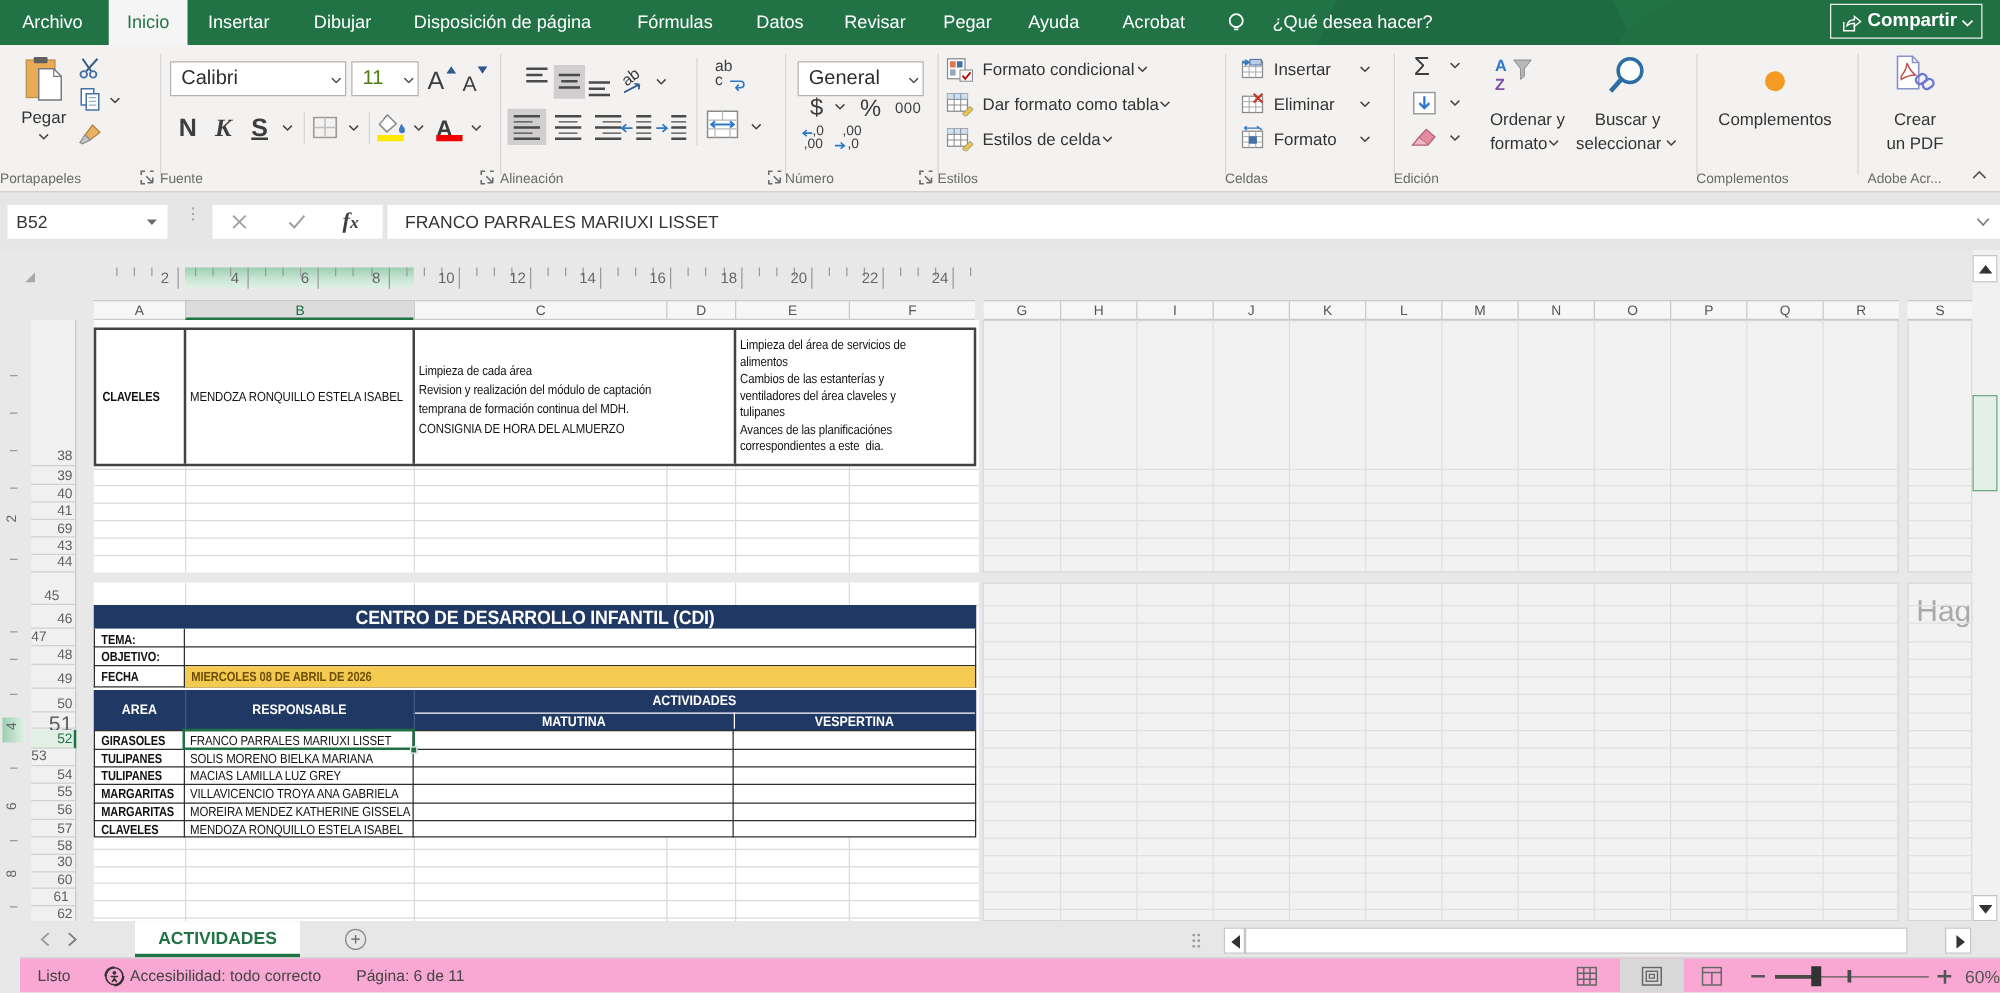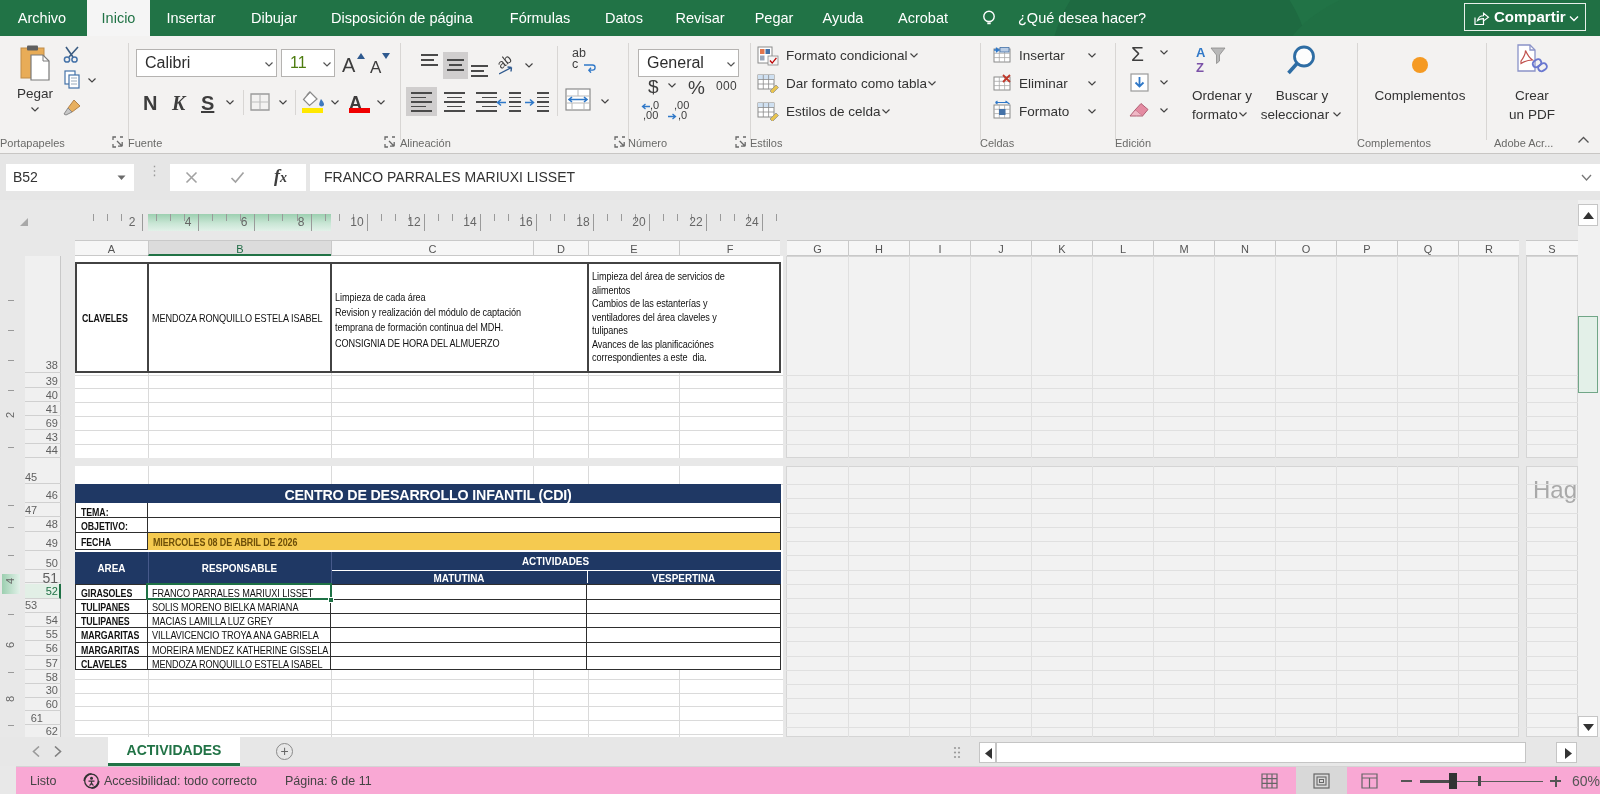--- a/index.html
+++ b/index.html
@@ -669,53 +669,53 @@
     <span class="abs" style="left:25px;top:132.8px;width:33px;text-align:right;font-size:11px;color:#5f5f5f">40</span>
     <div class="abs" style="left:25px;top:146.3px;width:36px;height:13.9px;background:transparent;border-bottom:1px solid #d0d0d0"></div>
     <span class="abs" style="left:25px;top:146.7px;width:33px;text-align:right;font-size:11px;color:#5f5f5f">41</span>
     <div class="abs" style="left:25px;top:160.2px;width:36px;height:13.9px;background:transparent;border-bottom:1px solid #d0d0d0"></div>
     <span class="abs" style="left:25px;top:160.6px;width:33px;text-align:right;font-size:11px;color:#5f5f5f">69</span>
     <div class="abs" style="left:25px;top:174.1px;width:36px;height:13.9px;background:transparent;border-bottom:1px solid #d0d0d0"></div>
     <span class="abs" style="left:25px;top:174.5px;width:33px;text-align:right;font-size:11px;color:#5f5f5f">43</span>
     <div class="abs" style="left:25px;top:188.0px;width:36px;height:13.9px;background:transparent;border-bottom:1px solid #d0d0d0"></div>
     <span class="abs" style="left:25px;top:188.4px;width:33px;text-align:right;font-size:11px;color:#5f5f5f">44</span>
     <div class="abs" style="left:25px;top:210.5px;width:36px;height:17.5px;background:transparent;border-bottom:1px solid #d0d0d0"></div>
-    <span class="abs" style="left:25px;top:214.5px;width:33px;text-align:left;font-size:11px;color:#5f5f5f">45</span>
+    <span class="abs" style="left:25px;top:214.5px;width:33px;text-align:center;font-size:11px;color:#5f5f5f">45</span>
     <div class="abs" style="left:25px;top:228.0px;width:36px;height:18.7px;background:transparent;border-bottom:1px solid #d0d0d0"></div>
     <span class="abs" style="left:25px;top:233.2px;width:33px;text-align:right;font-size:11px;color:#5f5f5f">46</span>
     <div class="abs" style="left:25px;top:246.7px;width:36px;height:14.6px;background:transparent;border-bottom:1px solid #d0d0d0"></div>
     <span class="abs" style="left:25px;top:247.8px;width:33px;text-align:left;font-size:11px;color:#5f5f5f">47</span>
     <div class="abs" style="left:25px;top:261.3px;width:36px;height:14.3px;background:transparent;border-bottom:1px solid #d0d0d0"></div>
     <span class="abs" style="left:25px;top:262.1px;width:33px;text-align:right;font-size:11px;color:#5f5f5f">48</span>
     <div class="abs" style="left:25px;top:275.6px;width:36px;height:19.0px;background:transparent;border-bottom:1px solid #d0d0d0"></div>
     <span class="abs" style="left:25px;top:281.1px;width:33px;text-align:right;font-size:11px;color:#5f5f5f">49</span>
     <div class="abs" style="left:25px;top:296.0px;width:36px;height:18.4px;background:transparent;border-bottom:1px solid #d0d0d0"></div>
     <span class="abs" style="left:25px;top:300.9px;width:33px;text-align:right;font-size:11px;color:#5f5f5f">50</span>
     <div class="abs" style="left:25px;top:314.4px;width:36px;height:13.1px;background:transparent;border-bottom:1px solid #d0d0d0"></div>
-    <span class="abs" style="left:25px;top:314.0px;width:33px;text-align:right;font-size:14px;color:#5f5f5f">51</span>
+    <span class="abs" style="left:25px;top:314.0px;width:33px;text-align:right;font-size:17px;color:#5f5f5f">51</span>
     <div class="abs" style="left:25px;top:328.3px;width:36px;height:14.3px;background:#e2efe6;border-right:2px solid #1e7145;border-bottom:1px solid #d0d0d0"></div>
     <span class="abs" style="left:25px;top:329.1px;width:33px;text-align:right;font-size:11px;color:#1e7145">52</span>
     <div class="abs" style="left:25px;top:342.6px;width:36px;height:14.3px;background:transparent;border-bottom:1px solid #d0d0d0"></div>
     <span class="abs" style="left:25px;top:343.4px;width:33px;text-align:left;font-size:11px;color:#5f5f5f">53</span>
     <div class="abs" style="left:25px;top:356.9px;width:36px;height:14.3px;background:transparent;border-bottom:1px solid #d0d0d0"></div>
     <span class="abs" style="left:25px;top:357.7px;width:33px;text-align:right;font-size:11px;color:#5f5f5f">54</span>
     <div class="abs" style="left:25px;top:371.2px;width:36px;height:14.3px;background:transparent;border-bottom:1px solid #d0d0d0"></div>
     <span class="abs" style="left:25px;top:372.0px;width:33px;text-align:right;font-size:11px;color:#5f5f5f">55</span>
     <div class="abs" style="left:25px;top:385.5px;width:36px;height:14.3px;background:transparent;border-bottom:1px solid #d0d0d0"></div>
     <span class="abs" style="left:25px;top:386.3px;width:33px;text-align:right;font-size:11px;color:#5f5f5f">56</span>
     <div class="abs" style="left:25px;top:399.8px;width:36px;height:14.3px;background:transparent;border-bottom:1px solid #d0d0d0"></div>
     <span class="abs" style="left:25px;top:400.6px;width:33px;text-align:right;font-size:11px;color:#5f5f5f">57</span>
     <div class="abs" style="left:25px;top:414.3px;width:36px;height:13.7px;background:transparent;border-bottom:1px solid #d0d0d0"></div>
     <span class="abs" style="left:25px;top:414.5px;width:33px;text-align:right;font-size:11px;color:#5f5f5f">58</span>
     <div class="abs" style="left:25px;top:428.0px;width:36px;height:13.7px;background:transparent;border-bottom:1px solid #d0d0d0"></div>
     <span class="abs" style="left:25px;top:428.2px;width:33px;text-align:right;font-size:11px;color:#5f5f5f">30</span>
     <div class="abs" style="left:25px;top:441.7px;width:36px;height:13.7px;background:transparent;border-bottom:1px solid #d0d0d0"></div>
     <span class="abs" style="left:25px;top:441.9px;width:33px;text-align:right;font-size:11px;color:#5f5f5f">60</span>
     <div class="abs" style="left:25px;top:455.4px;width:36px;height:13.7px;background:transparent;border-bottom:1px solid #d0d0d0"></div>
-    <span class="abs" style="left:10px;top:455.6px;width:33px;text-align:right;font-size:11px;color:#5f5f5f">61</span>
+    <span class="abs" style="left:22px;top:455.6px;width:33px;text-align:right;font-size:11px;color:#5f5f5f">61</span>
     <div class="abs" style="left:25px;top:469.1px;width:36px;height:13.7px;background:transparent;border-bottom:1px solid #d0d0d0"></div>
     <span class="abs" style="left:25px;top:469.3px;width:33px;text-align:right;font-size:11px;color:#5f5f5f">62</span>
     <div class="abs" style="left:2px;top:317.5px;width:18px;height:20.5px;background:linear-gradient(90deg,#9ccfb0,#e2f1e9)"></div>
     <span class="abs" style="left:2px;top:153px;width:16px;text-align:center;font-size:11px;color:#666;transform:rotate(-90deg)">2</span>
     <span class="abs" style="left:2px;top:319px;width:16px;text-align:center;font-size:11px;color:#666;transform:rotate(-90deg)">4</span>
     <span class="abs" style="left:2px;top:383px;width:16px;text-align:center;font-size:11px;color:#666;transform:rotate(-90deg)">6</span>
     <span class="abs" style="left:2px;top:437px;width:16px;text-align:center;font-size:11px;color:#666;transform:rotate(-90deg)">8</span>
     <div class="abs" style="left:8px;top:44px;width:6px;height:1px;background:#9a9a9a"></div>
     <div class="abs" style="left:8px;top:74px;width:6px;height:1px;background:#9a9a9a"></div>
     <div class="abs" style="left:8px;top:104px;width:6px;height:1px;background:#9a9a9a"></div>

